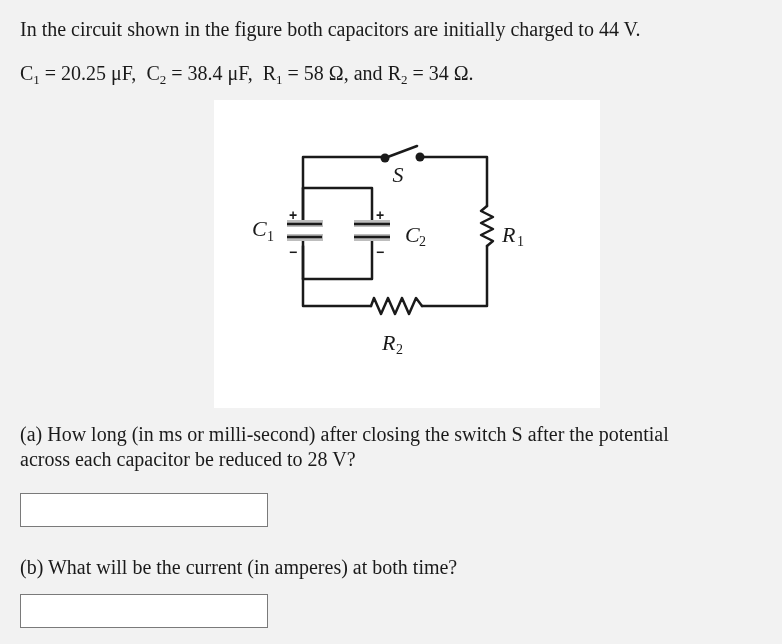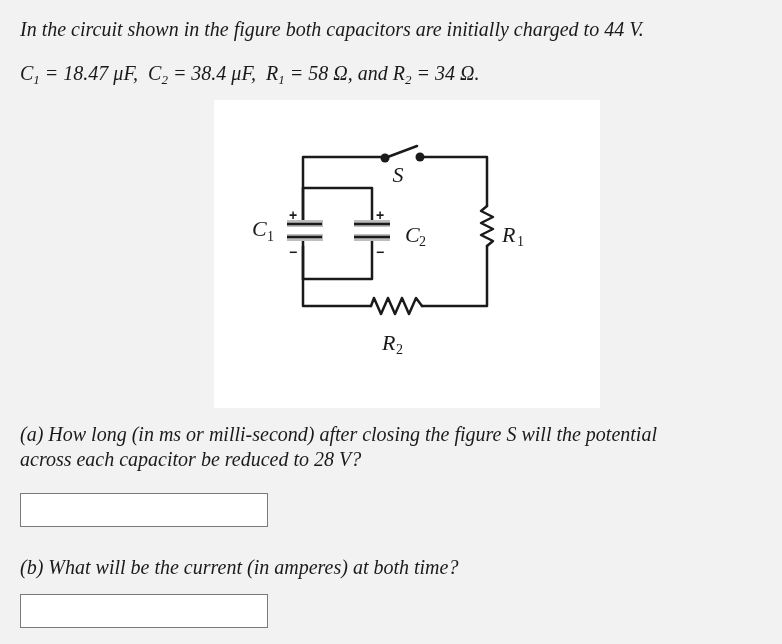--- a/index.html
+++ b/index.html
@@ -1,21 +1,21 @@
 <!DOCTYPE html>
 <html><head>
 <meta charset="utf-8">
 <style>
   html, body { margin:0; padding:0; }
   body {
     width:782px; height:644px; background:#f2f2f2; overflow:hidden;
     font-family:"Liberation Serif", "DejaVu Serif", serif; color:#1a1a1a;
     position:relative;
   }
-  .line { position:absolute; left:20px; font-size:20px; white-space:nowrap;font-style:italic; }
+  .line { position:absolute; left:20px; font-size:20px; white-space:nowrap; }
   #intro { top:18px; }
   #values { top:62px; }
   #figure {
     position:absolute; left:214px; top:100px; width:386px; height:308px;
     background:#ffffff;
   }
   #figure svg { width:386px; height:308px; display:block; }
   #qa { top:423px; }
   #qa2 { top:448px; }
   #qb { top:556px; }
@@ -28,21 +28,21 @@
   #ans-b { top:594px; }
   sub { font-size:13px; vertical-align:-4px; line-height:0; }
   .gap { display:inline-block; width:10px; }
 </style>
 </head>
 <body>
 
 <div class="line" id="intro">In the circuit shown in the figure both capacitors are initially charged to 44 V.</div>
 
 <div class="line" id="values">
-  <span>C</span><sub>1</sub><span> = 18.47 μF,</span><span class="gap"></span><span>C</span><sub>2</sub><span> = 38.4 μF,</span><span class="gap"></span><span>R</span><sub>1</sub><span> = 58 Ω, and </span><span>R</span><sub>2</sub><span> = 34 Ω.</span>
+  <span>C</span><sub>1</sub><span> = 20.25 μF,</span><span class="gap"></span><span>C</span><sub>2</sub><span> = 38.4 μF,</span><span class="gap"></span><span>R</span><sub>1</sub><span> = 58 Ω, and </span><span>R</span><sub>2</sub><span> = 34 Ω.</span>
 </div>
 
 <div id="figure">
   <svg viewBox="0 0 386 308" xmlns="http://www.w3.org/2000/svg">
     <g stroke="#1a1a1a" stroke-width="2.5" fill="none" stroke-linecap="round" stroke-linejoin="round">
 
       <polyline points="89,123 89,57 171,57"></polyline>
       <polyline points="206,57 273,57 273,106"></polyline>
 
       <line x1="171" y1="58" x2="203" y2="46"></line>
@@ -86,18 +86,18 @@
     </g>
     <g font-family="Liberation Sans, sans-serif" font-weight="bold" fill="#1a1a1a" font-size="14">
       <text x="75" y="120">+</text>
       <text x="75" y="157">−</text>
       <text x="162" y="120">+</text>
       <text x="162" y="157">−</text>
     </g>
   </svg>
 </div>
 
-<div class="line" id="qa">(a) How long (in ms or milli-second) after closing the figure S will the potential</div>
+<div class="line" id="qa">(a) How long (in ms or milli-second) after closing the switch S after the potential</div>
 <div class="line" id="qa2">across each capacitor be reduced to 28 V?</div>
 <input class="answer" id="ans-a" type="text" value="" style="">
 
 <div class="line" id="qb">(b) What will be the current (in amperes) at both time?</div>
 <input class="answer" id="ans-b" type="text" value="" style="">
 
 </body></html>

